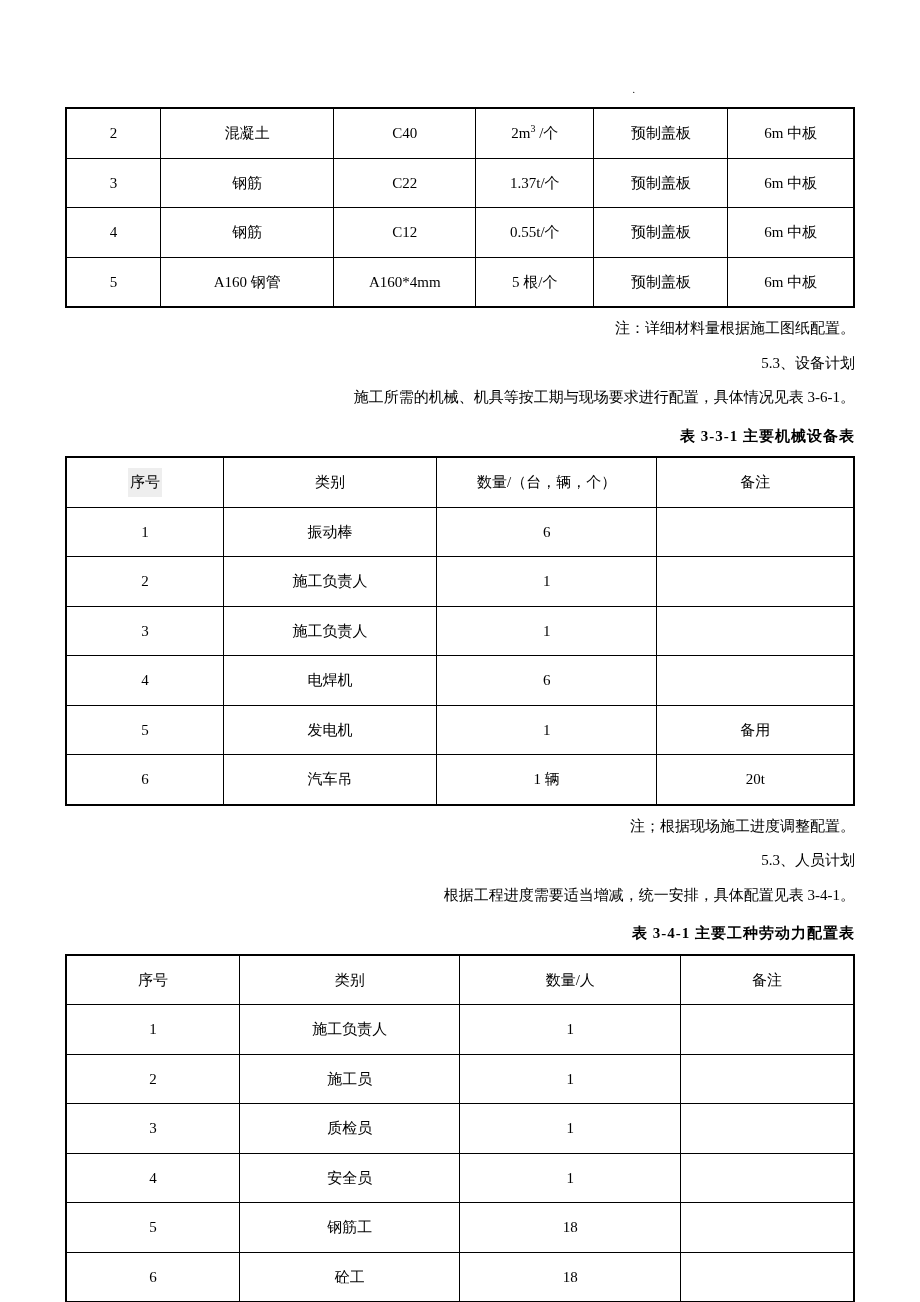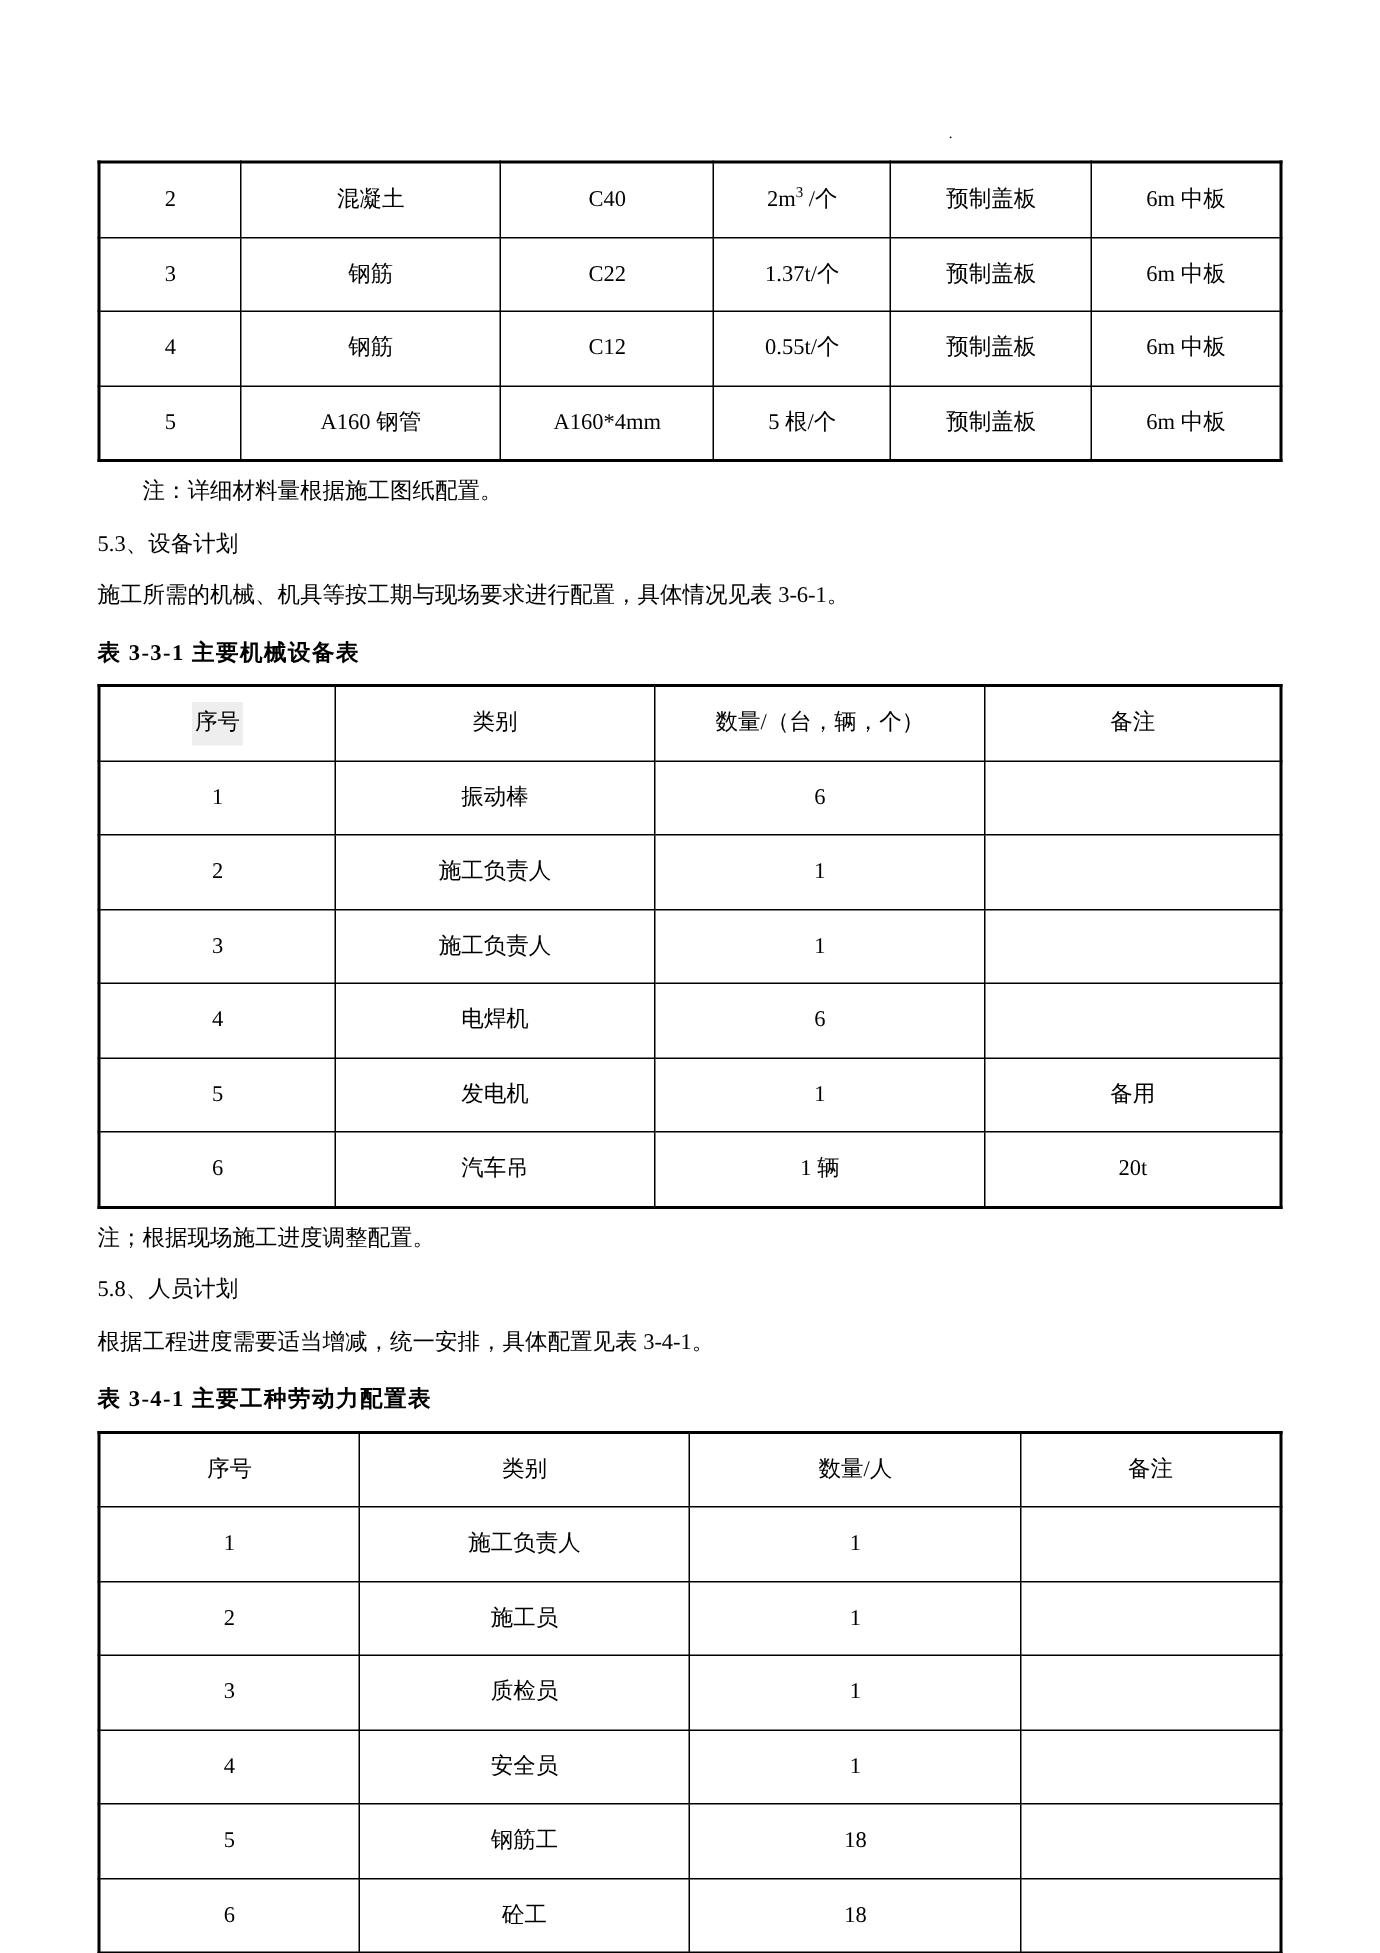--- a/index.html
+++ b/index.html
@@ -31,23 +31,23 @@
       text-align: center;
       vertical-align: middle;
       padding: 10px 4px;
       font-weight: normal;
       font-size: 15px;
     }
     .t1 td { height: 48px; }
     .t2 td, .t2 th { height: 44px; }
     .t3 td, .t3 th { height: 40px; }
     .hl { background: #eee; display: inline-block; padding: 0 2px; }
-    p { margin: 6px 0; }
+    p { margin: 6px 0; text-align: right; }
     .indent { text-indent: 2em; }
-    .table-title { text-align: left; font-weight: bold; margin: 10px 0 6px 0; letter-spacing: 1px; }
+    .table-title { text-align: right; font-weight: bold; margin: 10px 0 6px 0; letter-spacing: 1px; }
     sup { font-size: 10px; vertical-align: super; }
   </style>
 </head>
 <body>
 
 <div class="page-dot">.</div>
 
 <table class="bordered t1">
   <tbody>
     <tr>
@@ -136,21 +136,21 @@
         <td>6</td>
         <td>汽车吊</td>
         <td>1 辆</td>
         <td>20t</td>
       </tr>
   </tbody>
 </table>
 
 <p>注；根据现场施工进度调整配置。</p>
 
-<p>5.8、人员计划</p>
+<p>5.3、人员计划</p>
 <p>根据工程进度需要适当增减，统一安排，具体配置见表 3-4-1。</p>
 
 <p class="table-title">表 3-4-1 主要工种劳动力配置表</p>
 
 <table class="bordered t3">
   <thead>
     <tr>
       <th style="width:22%">序号</th>
       <th style="width:28%">类别</th>
       <th style="width:28%">数量/人</th>

